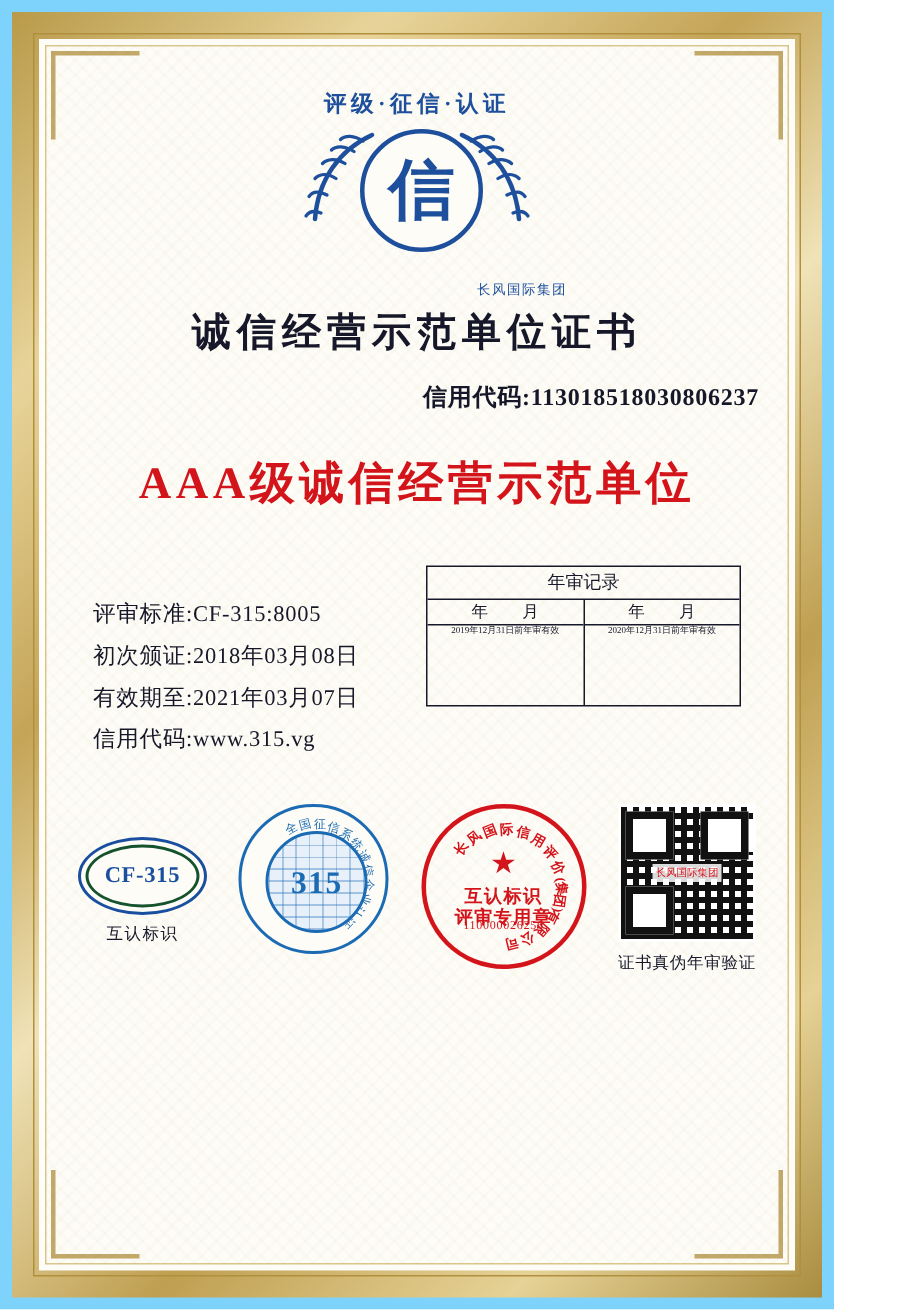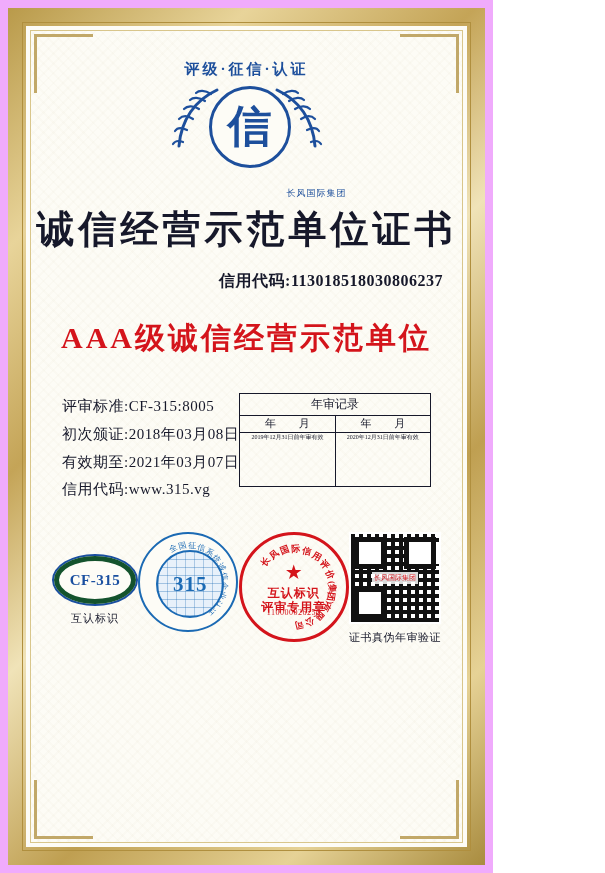--- a/index.html
+++ b/index.html
@@ -10,24 +10,24 @@
   body {
     width: 605px;
     height: 873px;
     font-family: "Liberation Sans", sans-serif;
     overflow: hidden;
   }
 
   
   .certificate {
     position: relative;
-    width: 493px;
+    width: 556px;
     height: 873px;
     box-sizing: border-box;
-    background: #f0abfc;
+    background: #7dd3fc;
   }
   .border-outer {
     position: absolute;
     left: 8px; top: 8px; right: 8px; bottom: 8px;
     background:
       linear-gradient(135deg, #b99a4a 0%, #e8d49a 18%, #c4a457 35%, #f0e3b8 50%, #bf9f51 68%, #e6d296 85%, #a98c3f 100%);
     box-sizing: border-box;
   }
   .border-inner-bg {
     position: absolute;
@@ -132,21 +132,21 @@
     font-size: 9px;
     color: #1d4f9c;
     letter-spacing: 1px;
     font-family: "Liberation Serif", serif;
   }
 
   
   .cert-title {
     margin-top: 4px;
     font-family: Liberation Serif, serif;
-    font-size: 38px;
+    font-size: 26px;
     font-weight: bold;
     color: #16182a;
     letter-spacing: 4px;
     text-align: right;
     white-space: nowrap;
   }
 
   
   .credit-code {
     align-self: flex-end;
@@ -192,20 +192,21 @@
     align-items: flex-start;
     padding: 0 26px;
     box-sizing: border-box;
   }
   .details {
     font-family: "Liberation Serif", serif;
     font-size: 15px;
     color: #16182a;
     line-height: 1.85;
     letter-spacing: 0.5px;
+    margin-top: 20px;
   }
   .details div { white-space: nowrap; }
 
   .annual-box {
     width: 210px;
     border: 1px solid #16182a;
     box-sizing: border-box;
   }
   .annual-title {
     font-family: "Liberation Serif", serif;
@@ -278,21 +279,21 @@
     display: flex;
     align-items: center;
     justify-content: center;
     background: #fdfcf6;
     margin-top: 22px;
   }
   .badge-cf-inner {
     width: 72px;
     height: 38px;
     border-radius: 50%;
-    border: 5px solid #14532d;
+    border: 2px solid #14532d;
     display: flex;
     align-items: center;
     justify-content: center;
     color: #1a4fa0;
     font-family: "Liberation Serif", serif;
     font-size: 15px;
     font-weight: bold;
     letter-spacing: 0.5px;
   }
 

